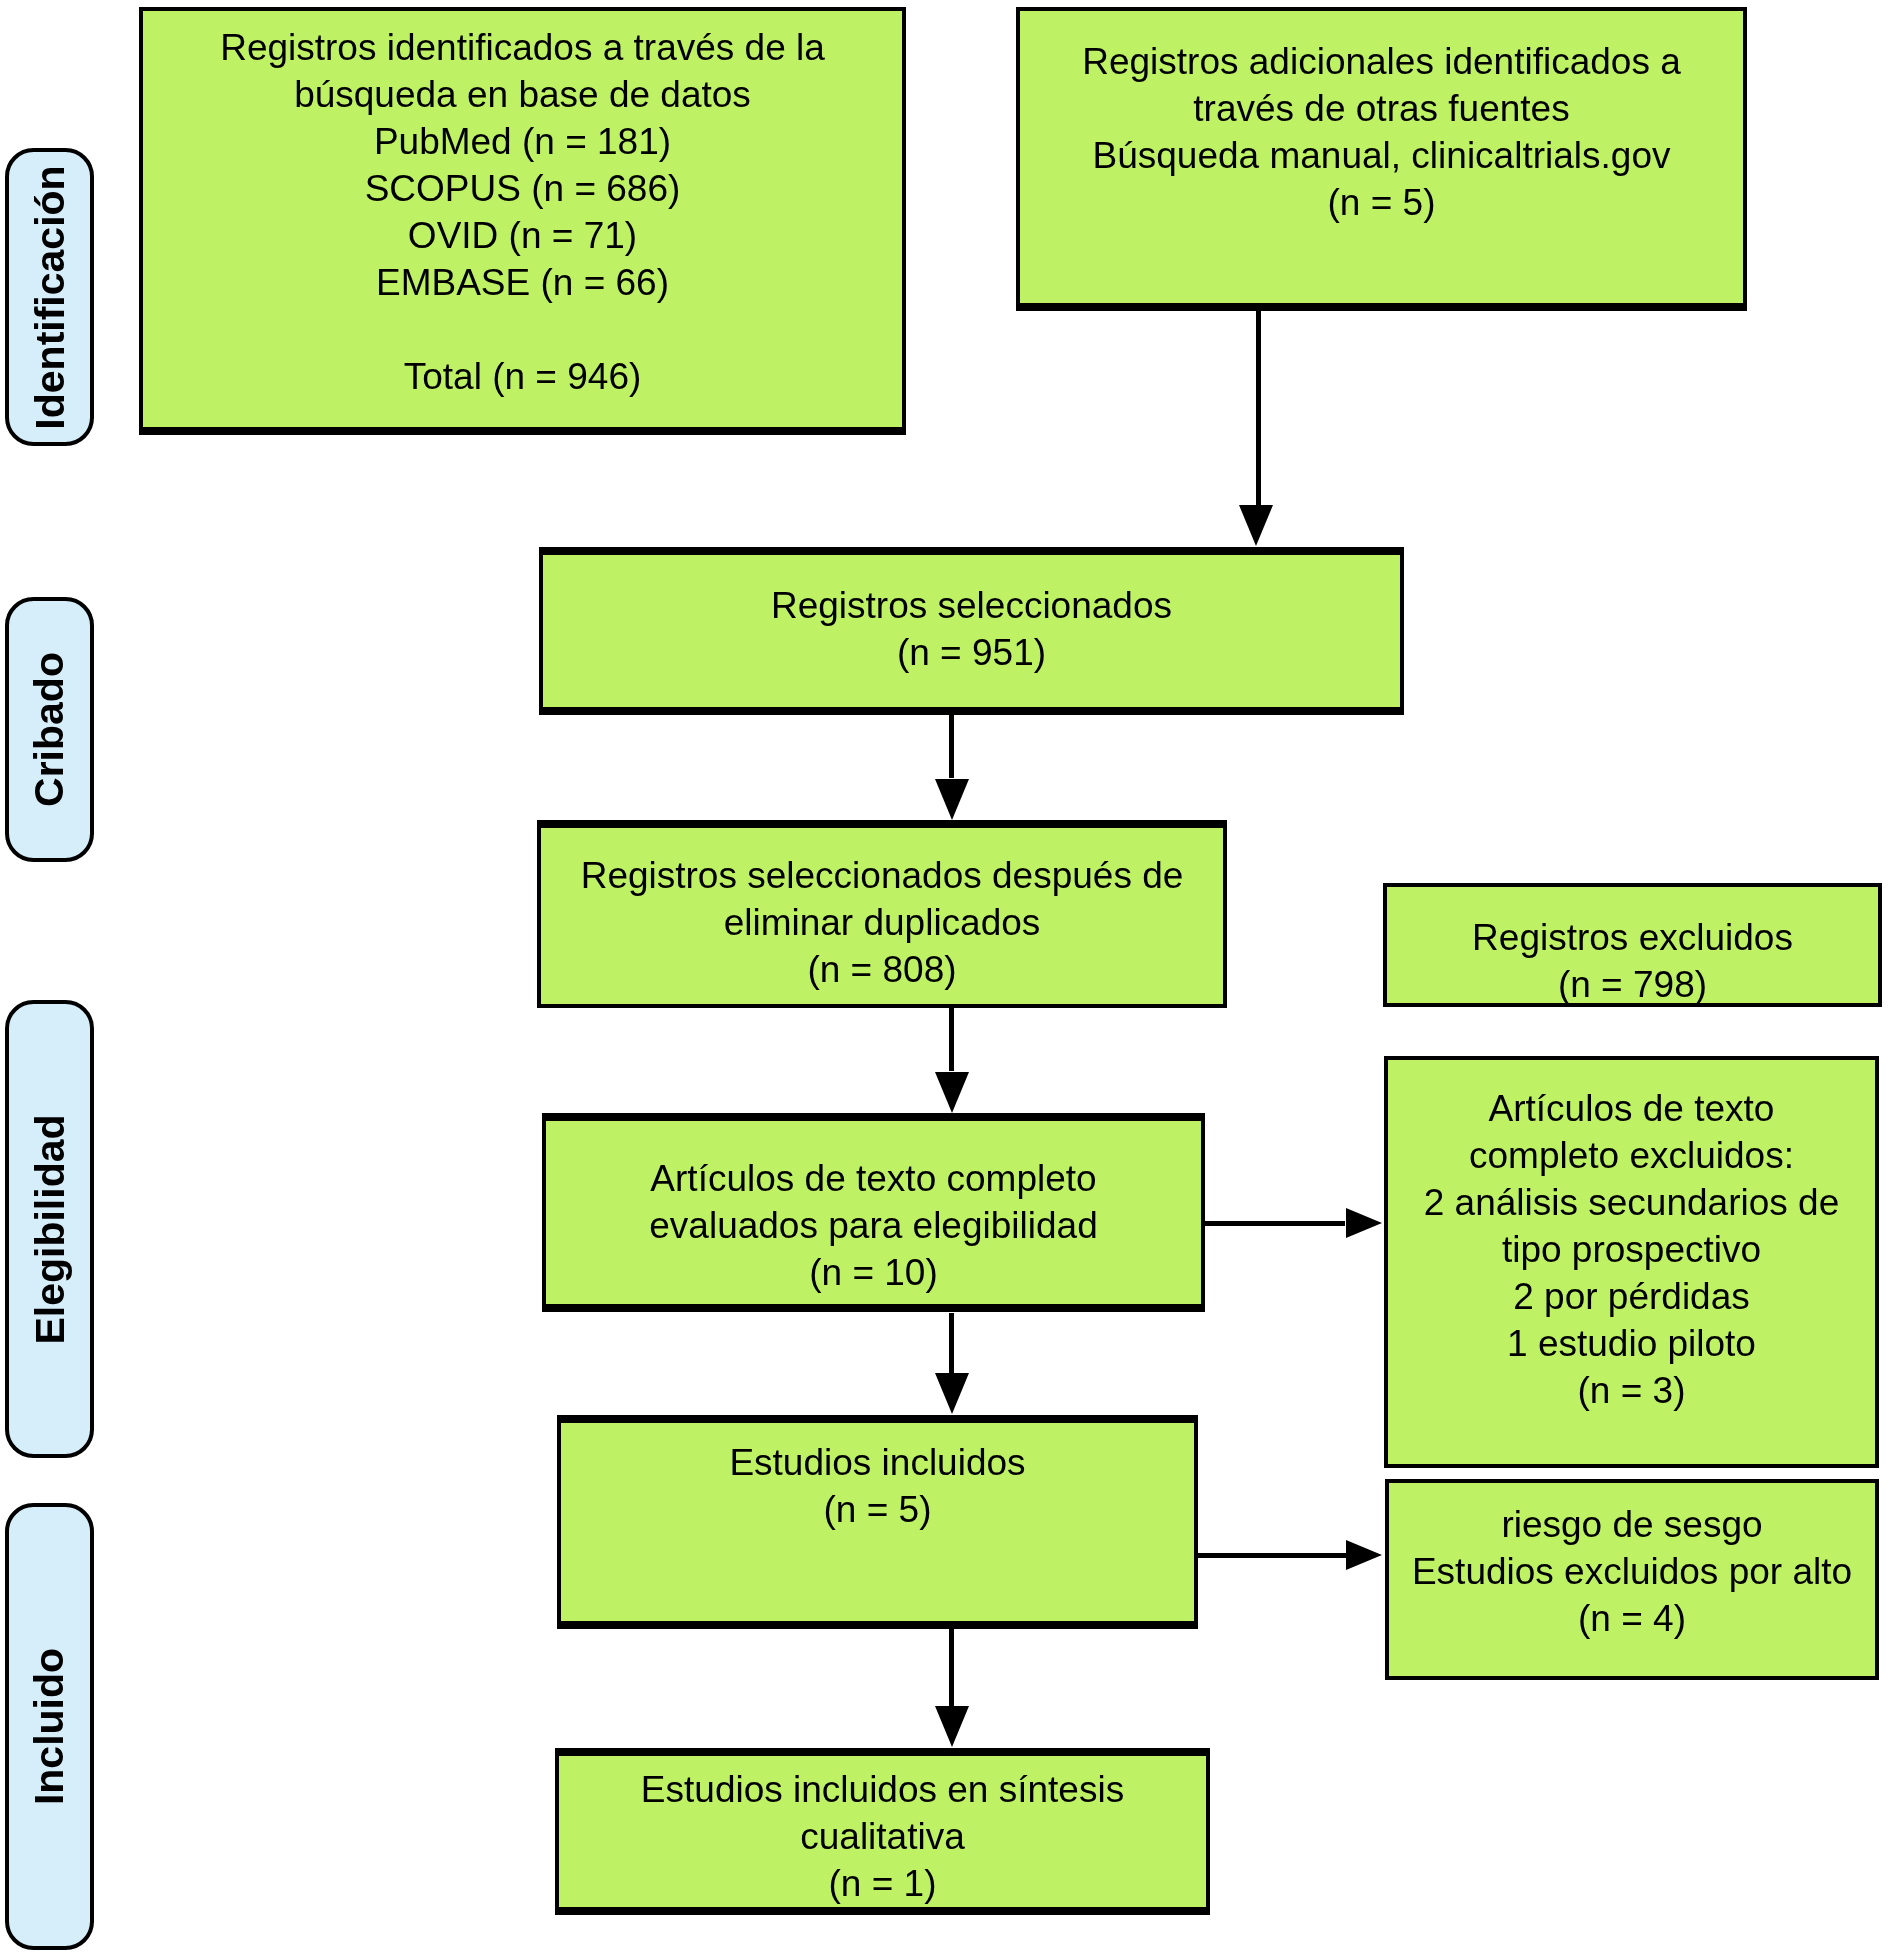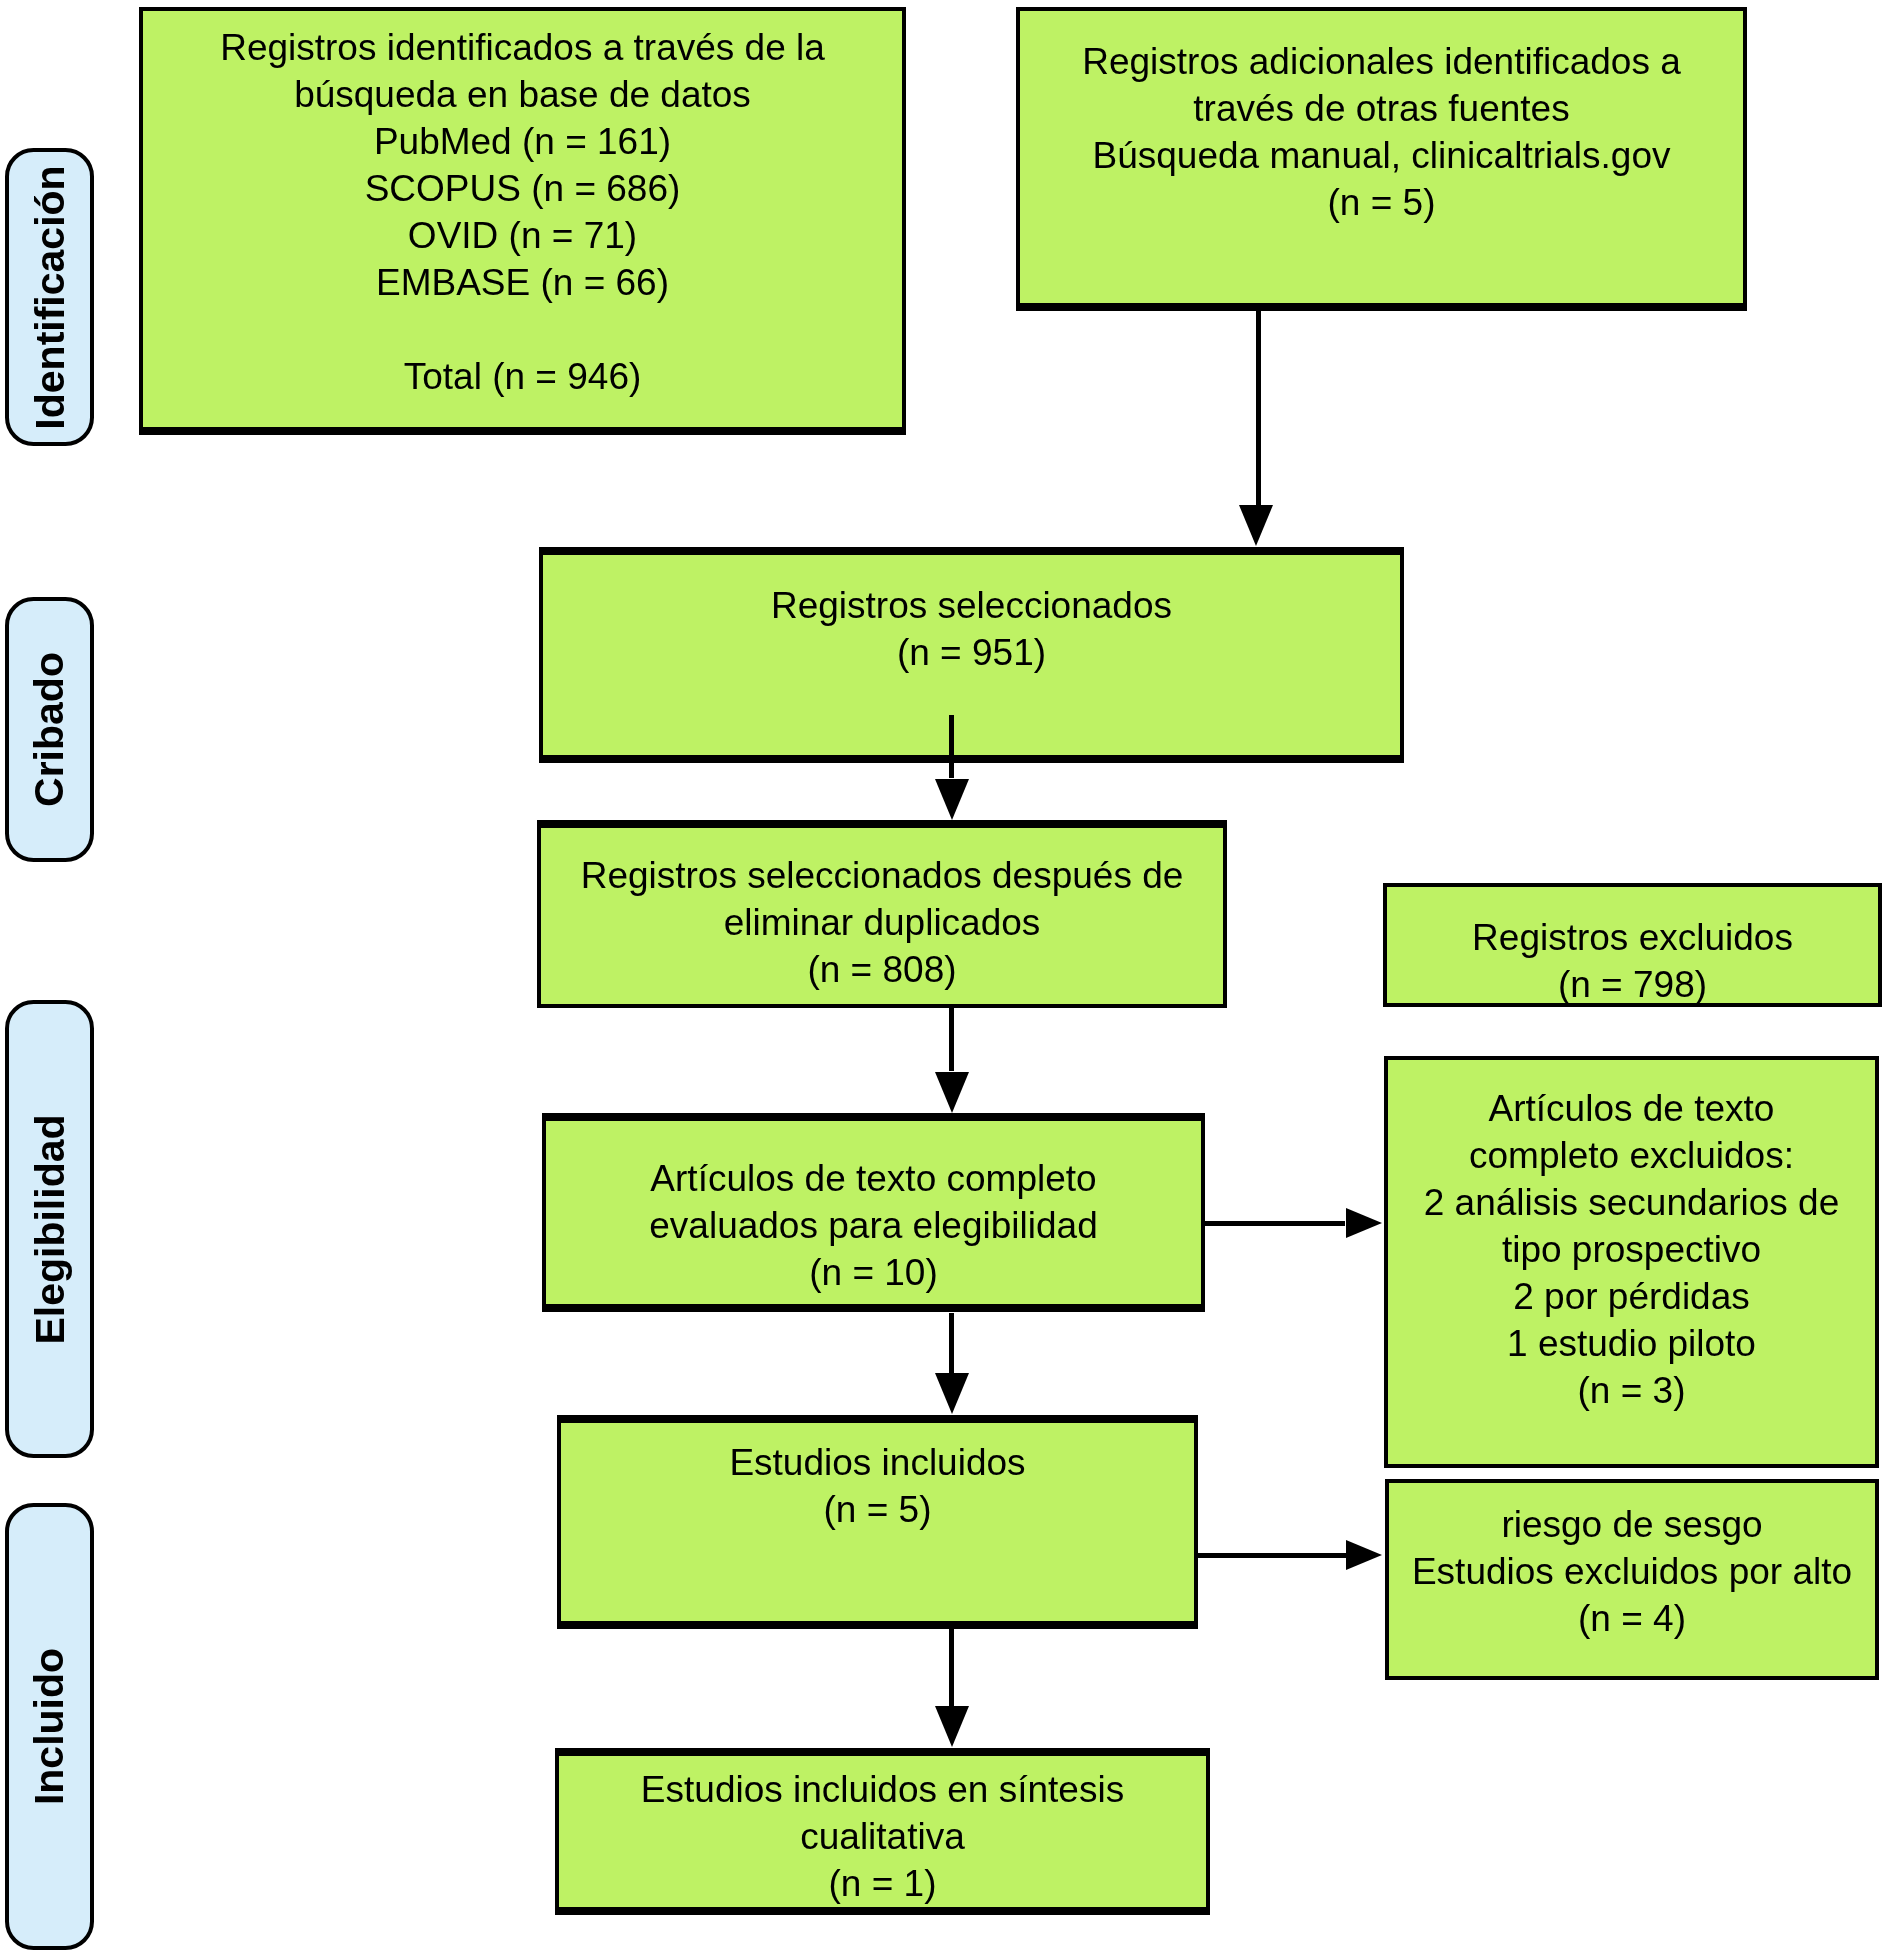--- a/index.html
+++ b/index.html
@@ -52,36 +52,36 @@
   <div class="stage" style="left:5.2px;top:1000px;width:89px;height:458px;">
     <span class="vtext">Elegibilidad</span>
   </div>
   <div class="stage" style="left:5.2px;top:1503px;width:89px;height:447px;">
     <span class="vtext">Incluido</span>
   </div>
 
   <div class="box thick-bottom" style="left:139px;top:6.5px;width:767px;height:428px;padding-top:13px;">
     <div class="line">Registros identificados a través de la</div>
     <div class="line">búsqueda en base de datos</div>
-    <div class="line">PubMed (n = 161)</div>
+    <div class="line">PubMed (n = 181)</div>
     <div class="line">SCOPUS (n = 686)</div>
     <div class="line">OVID (n = 71)</div>
     <div class="line">EMBASE (n = 66)</div>
     <div class="line"></div>
     <div class="line">Total (n = 946)</div>
   </div>
 
   <div class="box thick-bottom" style="left:1016px;top:6.5px;width:731px;height:304px;padding-top:27px;">
     <div class="line">Registros adicionales identificados a</div>
     <div class="line">través de otras fuentes</div>
     <div class="line">Búsqueda manual, clinicaltrials.gov</div>
     <div class="line">(n = 5)</div>
   </div>
 
-  <div class="box thick-top thick-bottom" style="left:539px;top:547px;width:865px;height:216px;padding-top:27px;">
+  <div class="box thick-top thick-bottom" style="left:539px;top:547px;width:865px;height:168px;padding-top:27px;">
     <div class="line">Registros seleccionados</div>
     <div class="line">(n = 951)</div>
   </div>
 
   <div class="box thick-top" style="left:537px;top:820px;width:690px;height:188px;padding-top:24px;">
     <div class="line">Registros seleccionados después de</div>
     <div class="line">eliminar duplicados</div>
     <div class="line">(n = 808)</div>
   </div>
 

